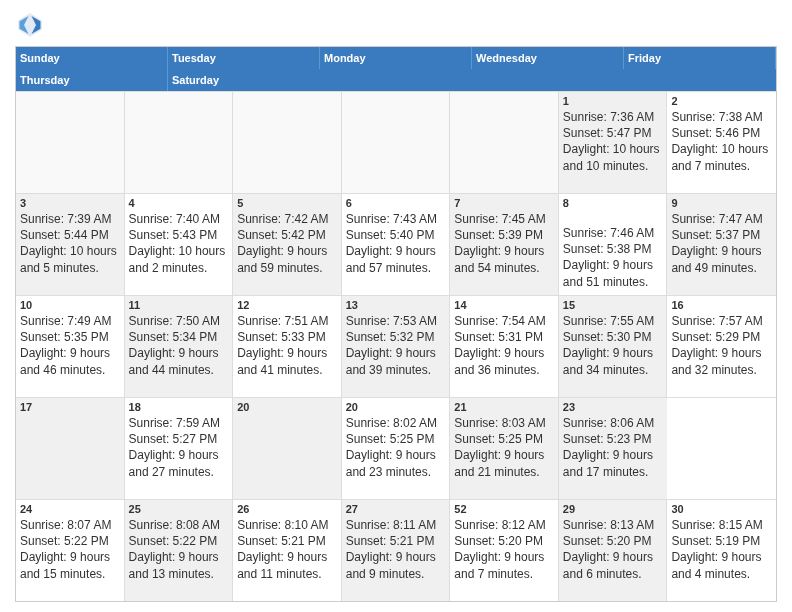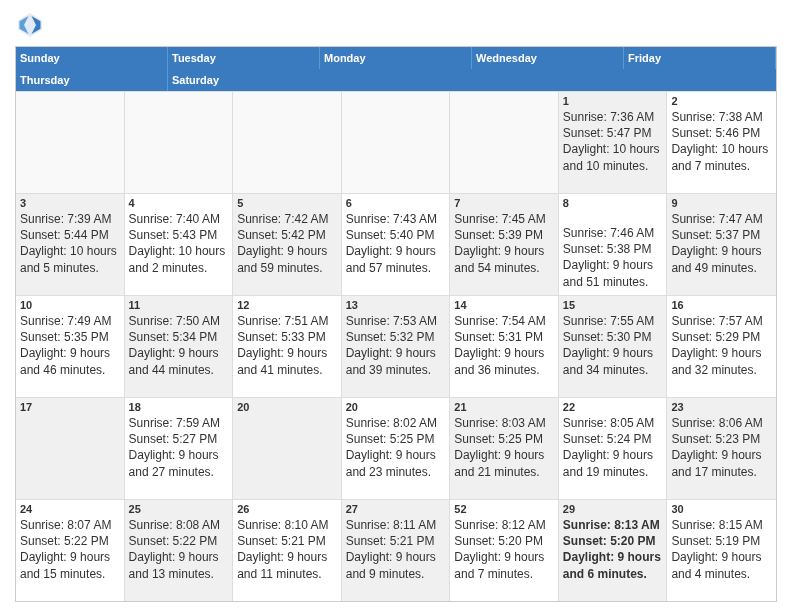--- a/index.html
+++ b/index.html
@@ -272,26 +272,20 @@
             <div class="cell-info" style="white-space: pre-line;">Sunrise: 8:02 AM
 Sunset: 5:25 PM
 Daylight: 9 hours and 23 minutes.</div>
           </div>
           <div class="cal-cell shaded">
             <span class="day-num">21</span>
             <div class="cell-info" style="white-space: pre-line;">Sunrise: 8:03 AM
 Sunset: 5:25 PM
 Daylight: 9 hours and 21 minutes.</div>
           </div>
-          <div class="cal-cell">
-            <span class="day-num">22</span>
-            <div class="cell-info" style="white-space: pre-line;">Sunrise: 8:05 AM
-Sunset: 5:24 PM
-Daylight: 9 hours and 19 minutes.</div>
-          </div>
           <div class="cal-cell shaded">
             <span class="day-num">23</span>
             <div class="cell-info" style="white-space: pre-line;">Sunrise: 8:06 AM
 Sunset: 5:23 PM
 Daylight: 9 hours and 17 minutes.</div>
           </div>
         </div>
         <div class="cal-row">
           <div class="cal-cell">
             <span class="day-num">24</span>
@@ -318,21 +312,21 @@
 Daylight: 9 hours and 9 minutes.</div>
           </div>
           <div class="cal-cell">
             <span class="day-num">52</span>
             <div class="cell-info" style="white-space: pre-line;">Sunrise: 8:12 AM
 Sunset: 5:20 PM
 Daylight: 9 hours and 7 minutes.</div>
           </div>
           <div class="cal-cell shaded">
             <span class="day-num">29</span>
-            <div class="cell-info" style="white-space: pre-line; font-weight: bold;">Sunrise: 8:13 AM
+            <div class="cell-info" style="white-space: pre-line;">Sunrise: 8:13 AM
 Sunset: 5:20 PM
 Daylight: 9 hours and 6 minutes.</div>
           </div>
           <div class="cal-cell">
             <span class="day-num">30</span>
             <div class="cell-info" style="white-space: pre-line;">Sunrise: 8:15 AM
 Sunset: 5:19 PM
 Daylight: 9 hours and 4 minutes.</div>
           </div>
         </div>

